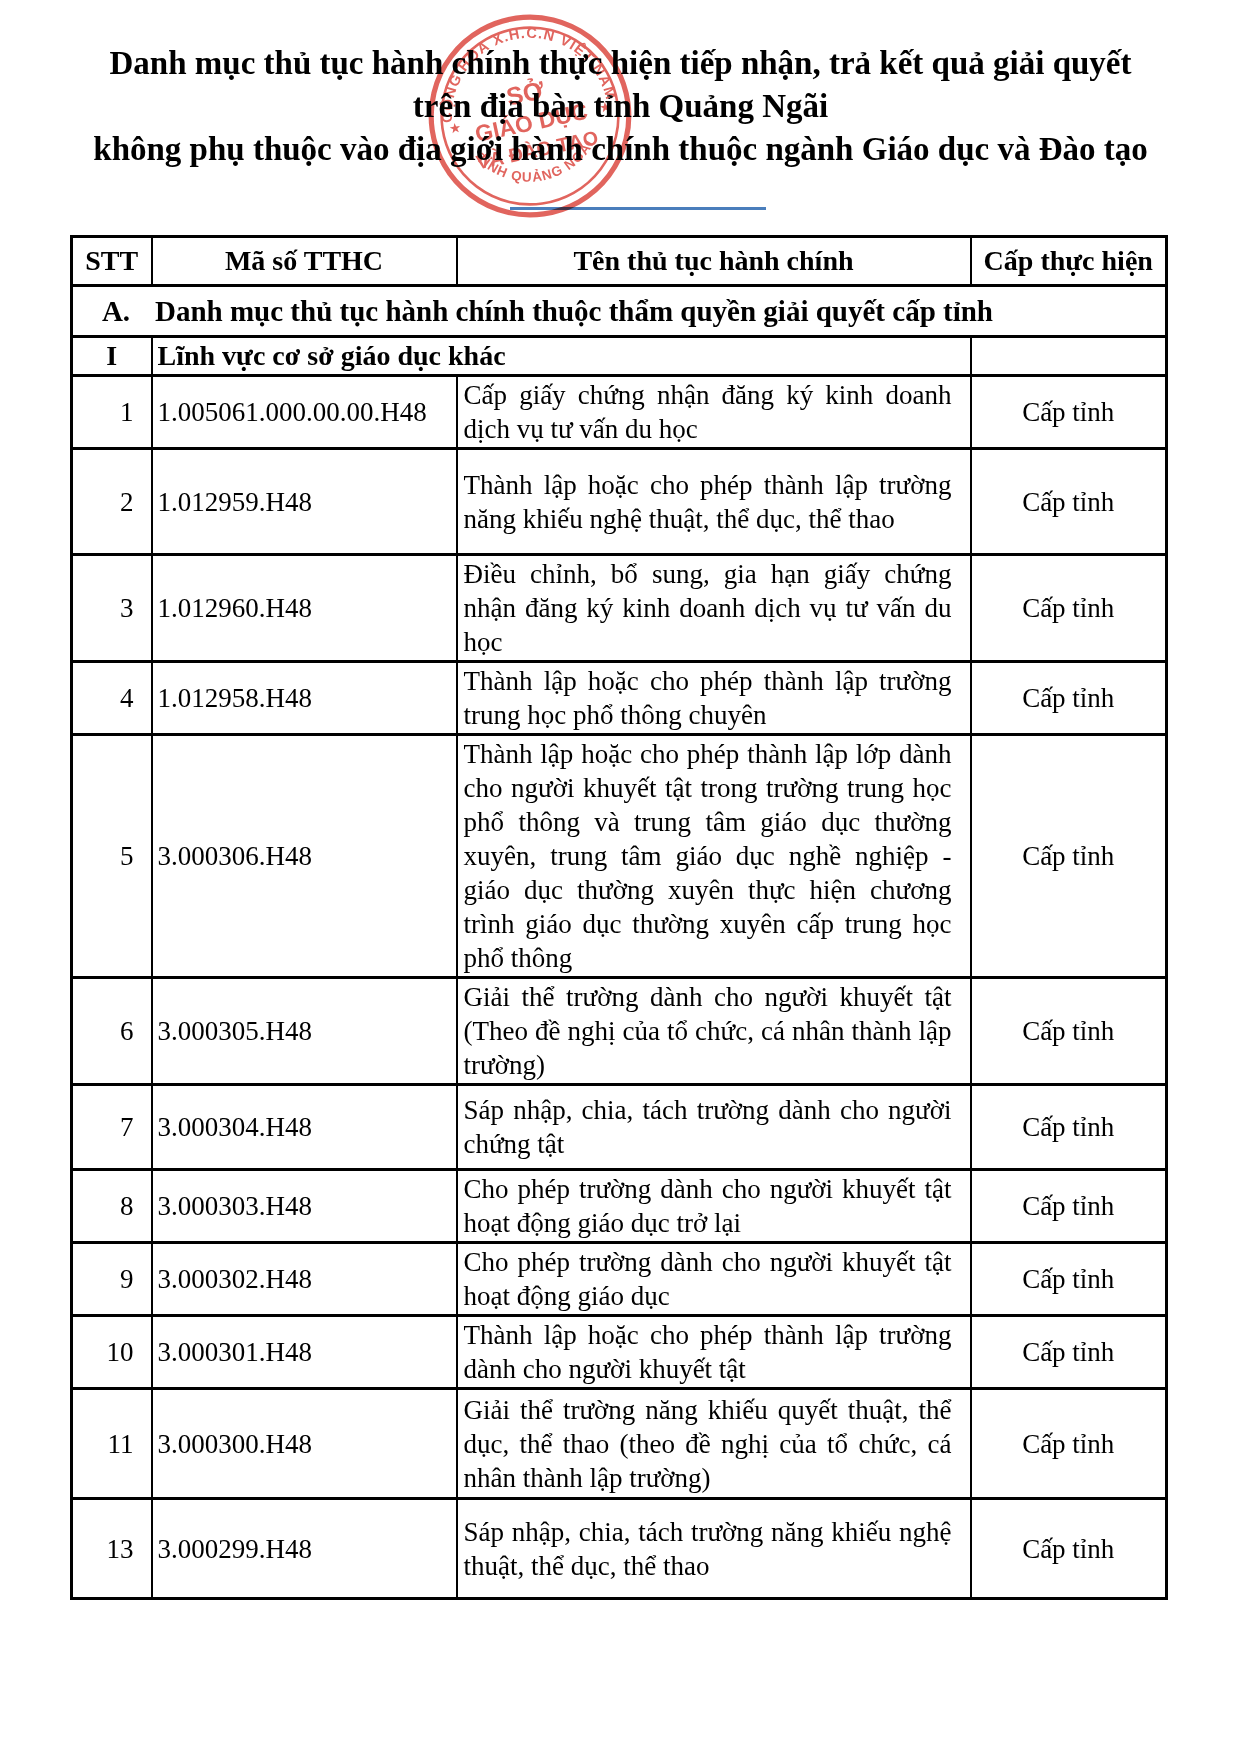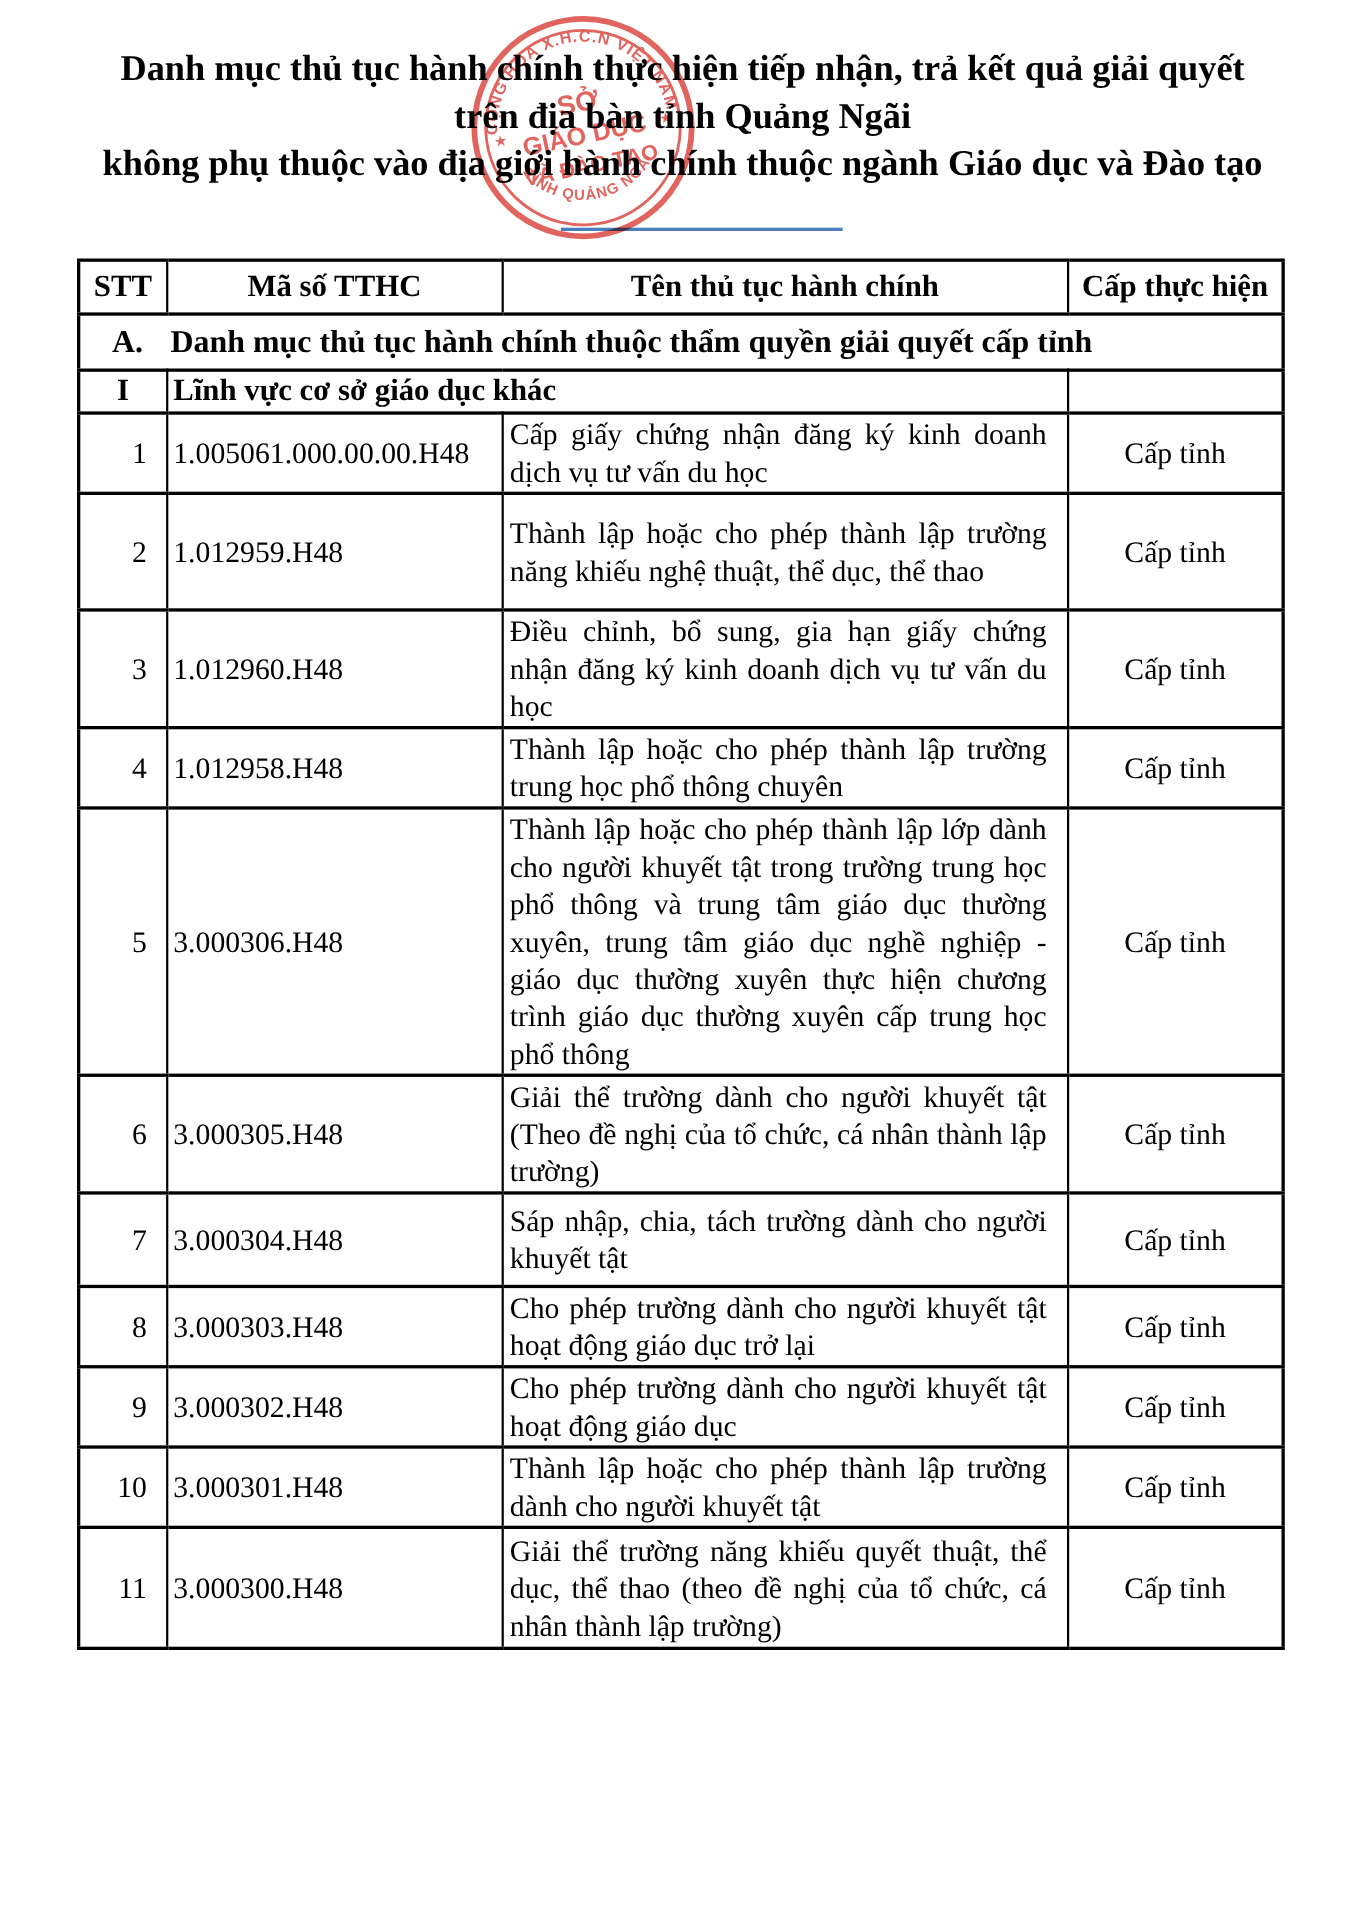--- a/index.html
+++ b/index.html
@@ -169,21 +169,21 @@
   <tr>
     <td class="cell-stt">6</td>
     <td class="cell-code">3.000305.H48</td>
     <td class="cell-name">Giải thể trường dành cho người khuyết tật (Theo đề nghị của tổ chức, cá nhân thành lập trường)</td>
     <td class="cell-level">Cấp tỉnh</td>
   </tr>
 
   <tr>
     <td class="cell-stt">7</td>
     <td class="cell-code">3.000304.H48</td>
-    <td class="cell-name">Sáp nhập, chia, tách trường dành cho người khuyết tật</td>
+    <td class="cell-name">Sáp nhập, chia, tách trường dành cho người chứng tật</td>
     <td class="cell-level">Cấp tỉnh</td>
   </tr>
 
   <tr>
     <td class="cell-stt">8</td>
     <td class="cell-code">3.000303.H48</td>
     <td class="cell-name">Cho phép trường dành cho người khuyết tật hoạt động giáo dục trở lại</td>
     <td class="cell-level">Cấp tỉnh</td>
   </tr>
 
@@ -202,14 +202,20 @@
   </tr>
 
   <tr>
     <td class="cell-stt">11</td>
     <td class="cell-code">3.000300.H48</td>
     <td class="cell-name">Giải thể trường năng khiếu quyết thuật, thể dục, thể thao (theo đề nghị của tổ chức, cá nhân thành lập trường)</td>
     <td class="cell-level">Cấp tỉnh</td>
   </tr>
 
 
+  <tr>
+    <td class="cell-stt">13</td>
+    <td class="cell-code">3.000299.H48</td>
+    <td class="cell-name">Sáp nhập, chia, tách trường năng khiếu nghệ thuật, thể dục, thể thao</td>
+    <td class="cell-level">Cấp tỉnh</td>
+  </tr>
 </tbody>
 </table>
 
 </body></html>

